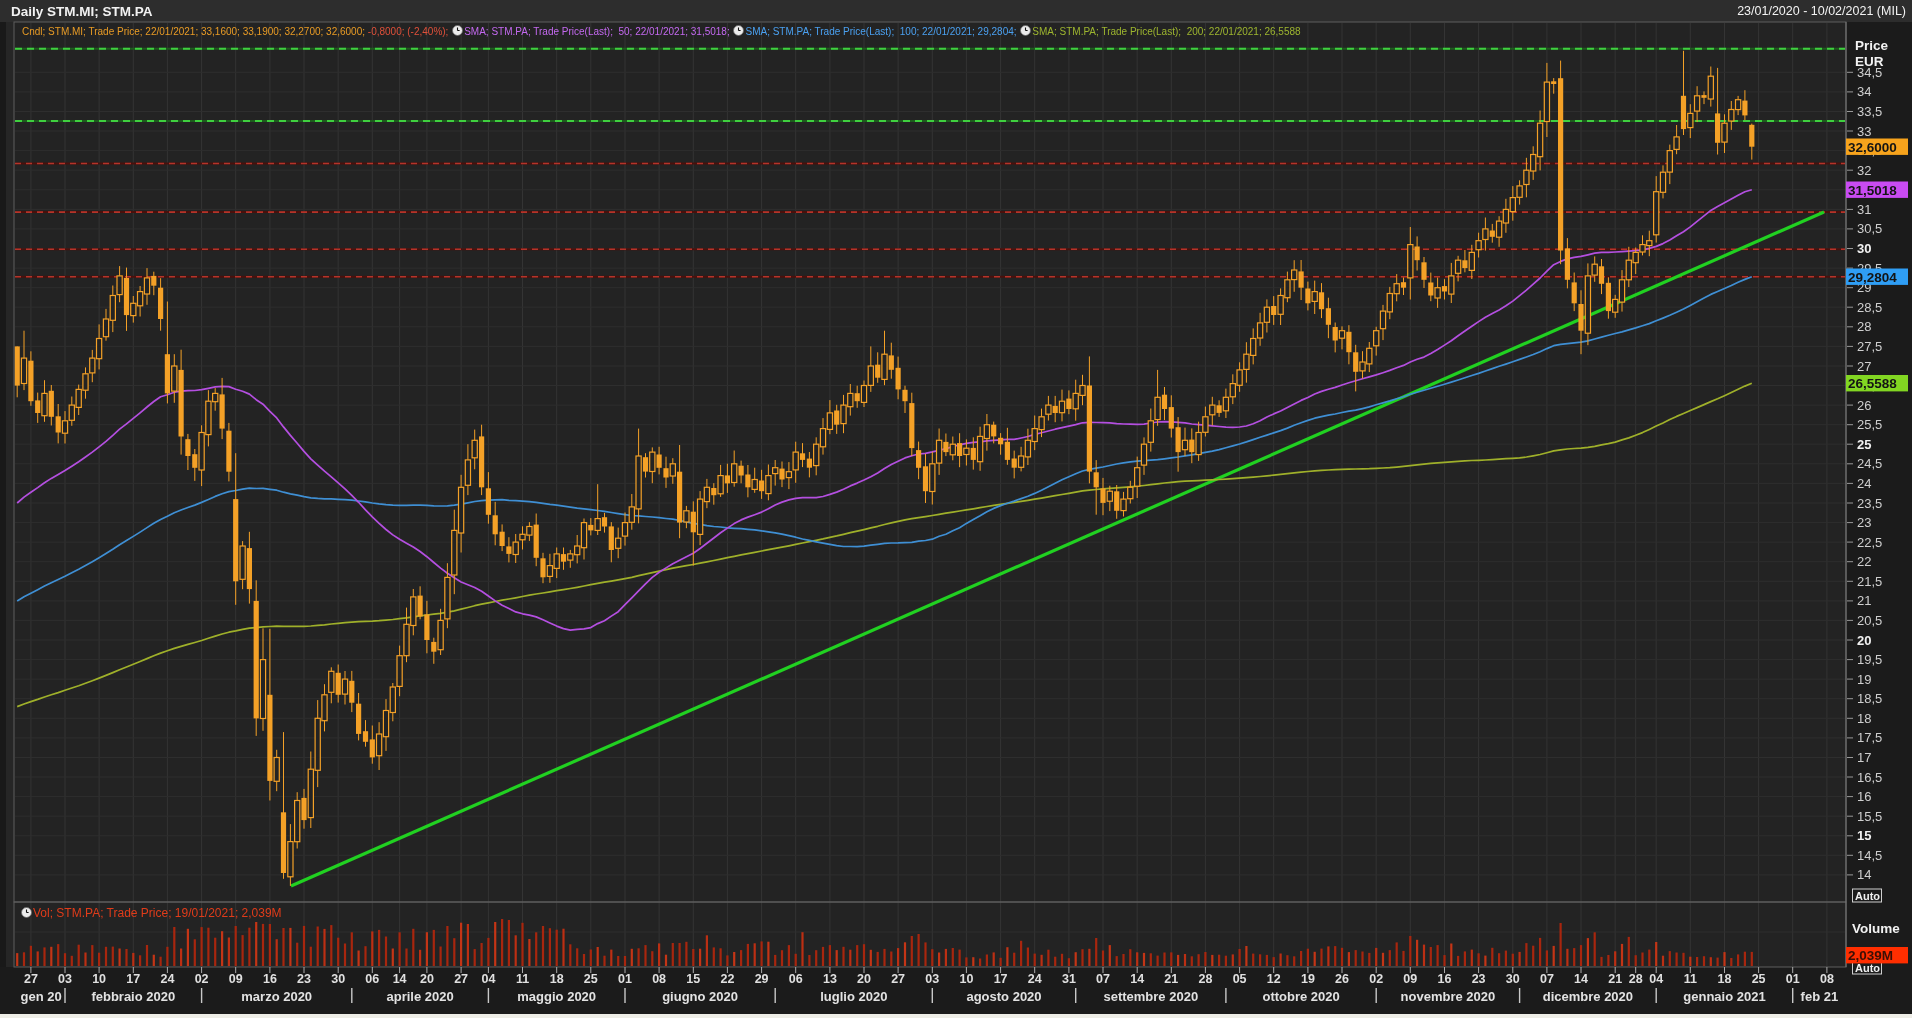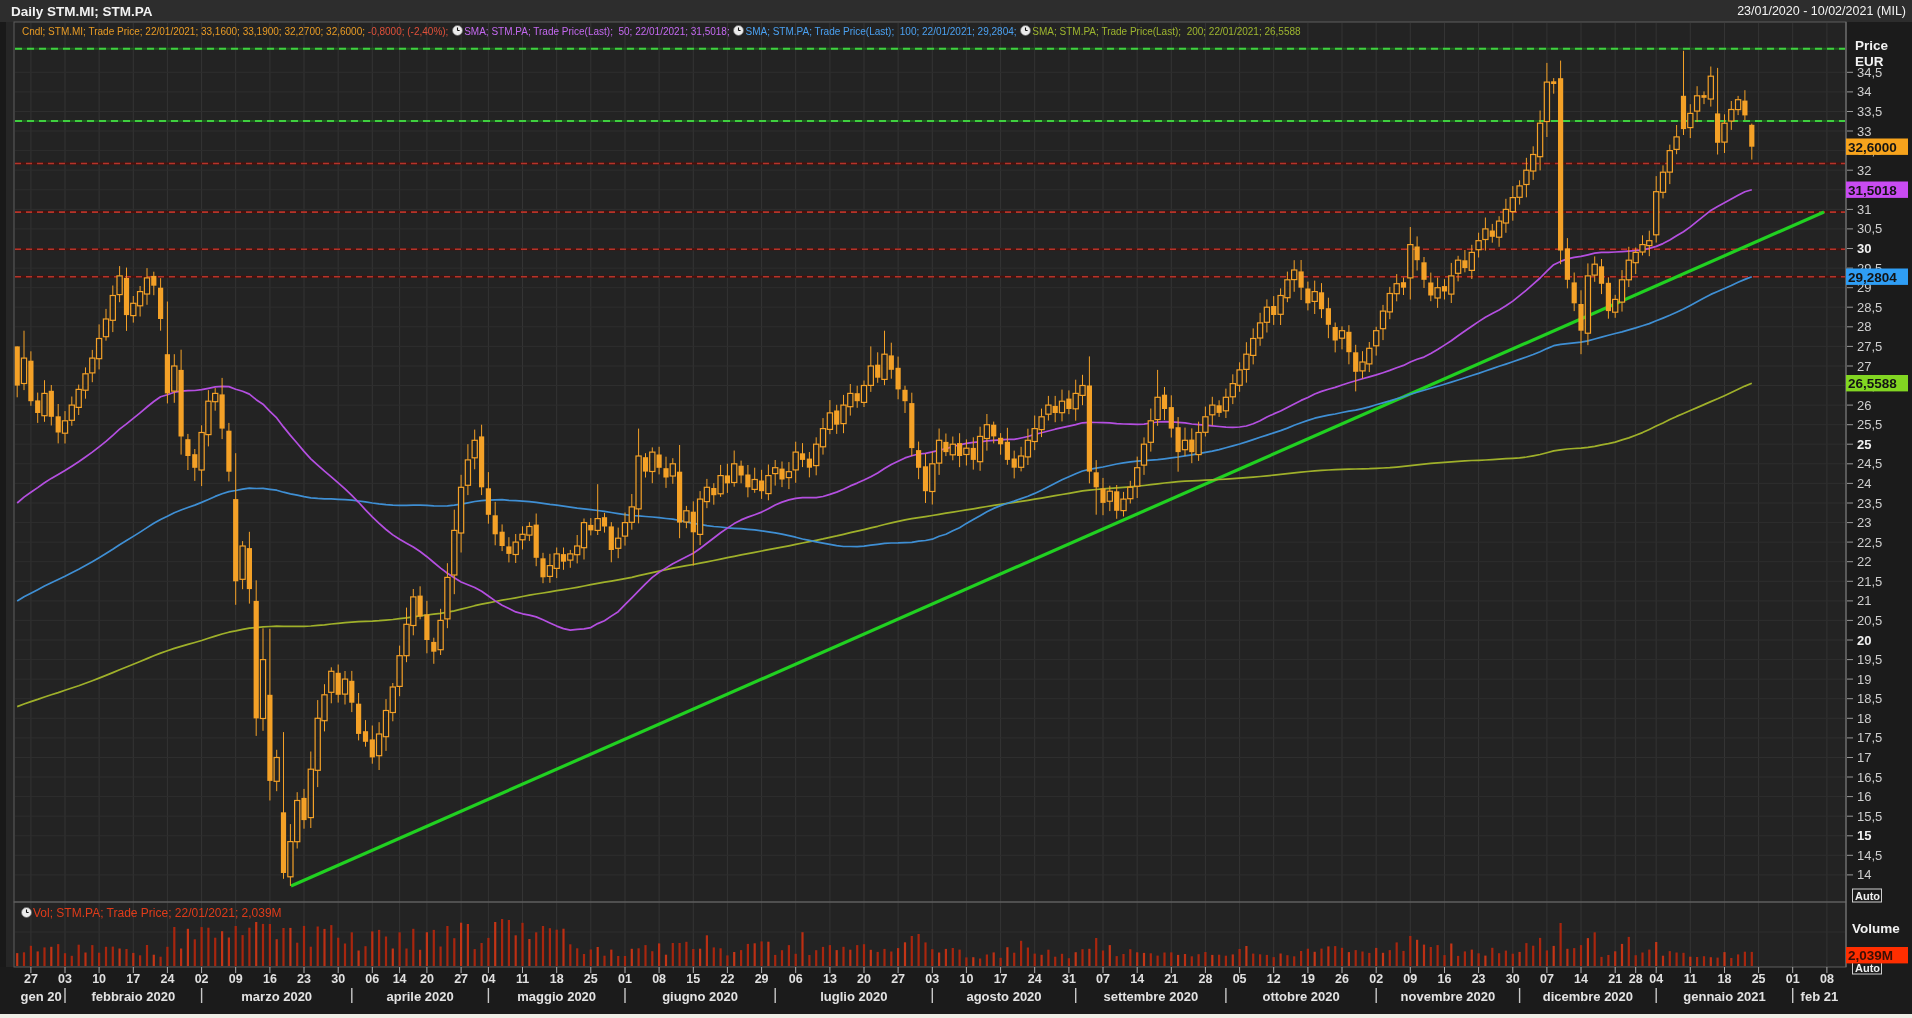--- a/index.html
+++ b/index.html
@@ -701,13 +701,13 @@
       </svg><span style="color:#c469f0">SMA; STM.PA; Trade Price(Last);&nbsp; 50; 22/01/2021; 31,5018;&nbsp;</span><svg width="11" height="11" viewBox="0 0 11 11" style="vertical-align:-1px;margin:0 1px">
         <circle cx="5.5" cy="5.5" r="5" fill="#ececec" stroke="#666" stroke-width="0.8"></circle>
         <path d="M5.5 5.5V2.6M5.5 5.5H7.6" stroke="#111" stroke-width="1.1" fill="none"></path>
       </svg><span style="color:#4aa0f0">SMA; STM.PA; Trade Price(Last);&nbsp; 100; 22/01/2021; 29,2804;&nbsp;</span><svg width="11" height="11" viewBox="0 0 11 11" style="vertical-align:-1px;margin:0 1px">
         <circle cx="5.5" cy="5.5" r="5" fill="#ececec" stroke="#666" stroke-width="0.8"></circle>
         <path d="M5.5 5.5V2.6M5.5 5.5H7.6" stroke="#111" stroke-width="1.1" fill="none"></path>
       </svg><span style="color:#9db52f">SMA; STM.PA; Trade Price(Last);&nbsp; 200; 22/01/2021; 26,5588</span></div>
     <div style="position:absolute;left:20px;top:906px;font-size:12px;white-space:nowrap"><svg width="11" height="11" viewBox="0 0 11 11" style="vertical-align:-1px;margin:0 1px">
         <circle cx="5.5" cy="5.5" r="5" fill="#ececec" stroke="#666" stroke-width="0.8"></circle>
         <path d="M5.5 5.5V2.6M5.5 5.5H7.6" stroke="#111" stroke-width="1.1" fill="none"></path>
-      </svg><span style="color:#e03c1a">Vol; STM.PA; Trade Price; 22/01/2021; 2,039M</span></div>
+      </svg><span style="color:#e03c1a">Vol; STM.PA; Trade Price; 19/01/2021; 2,039M</span></div>
   </div>
 </body></html>

